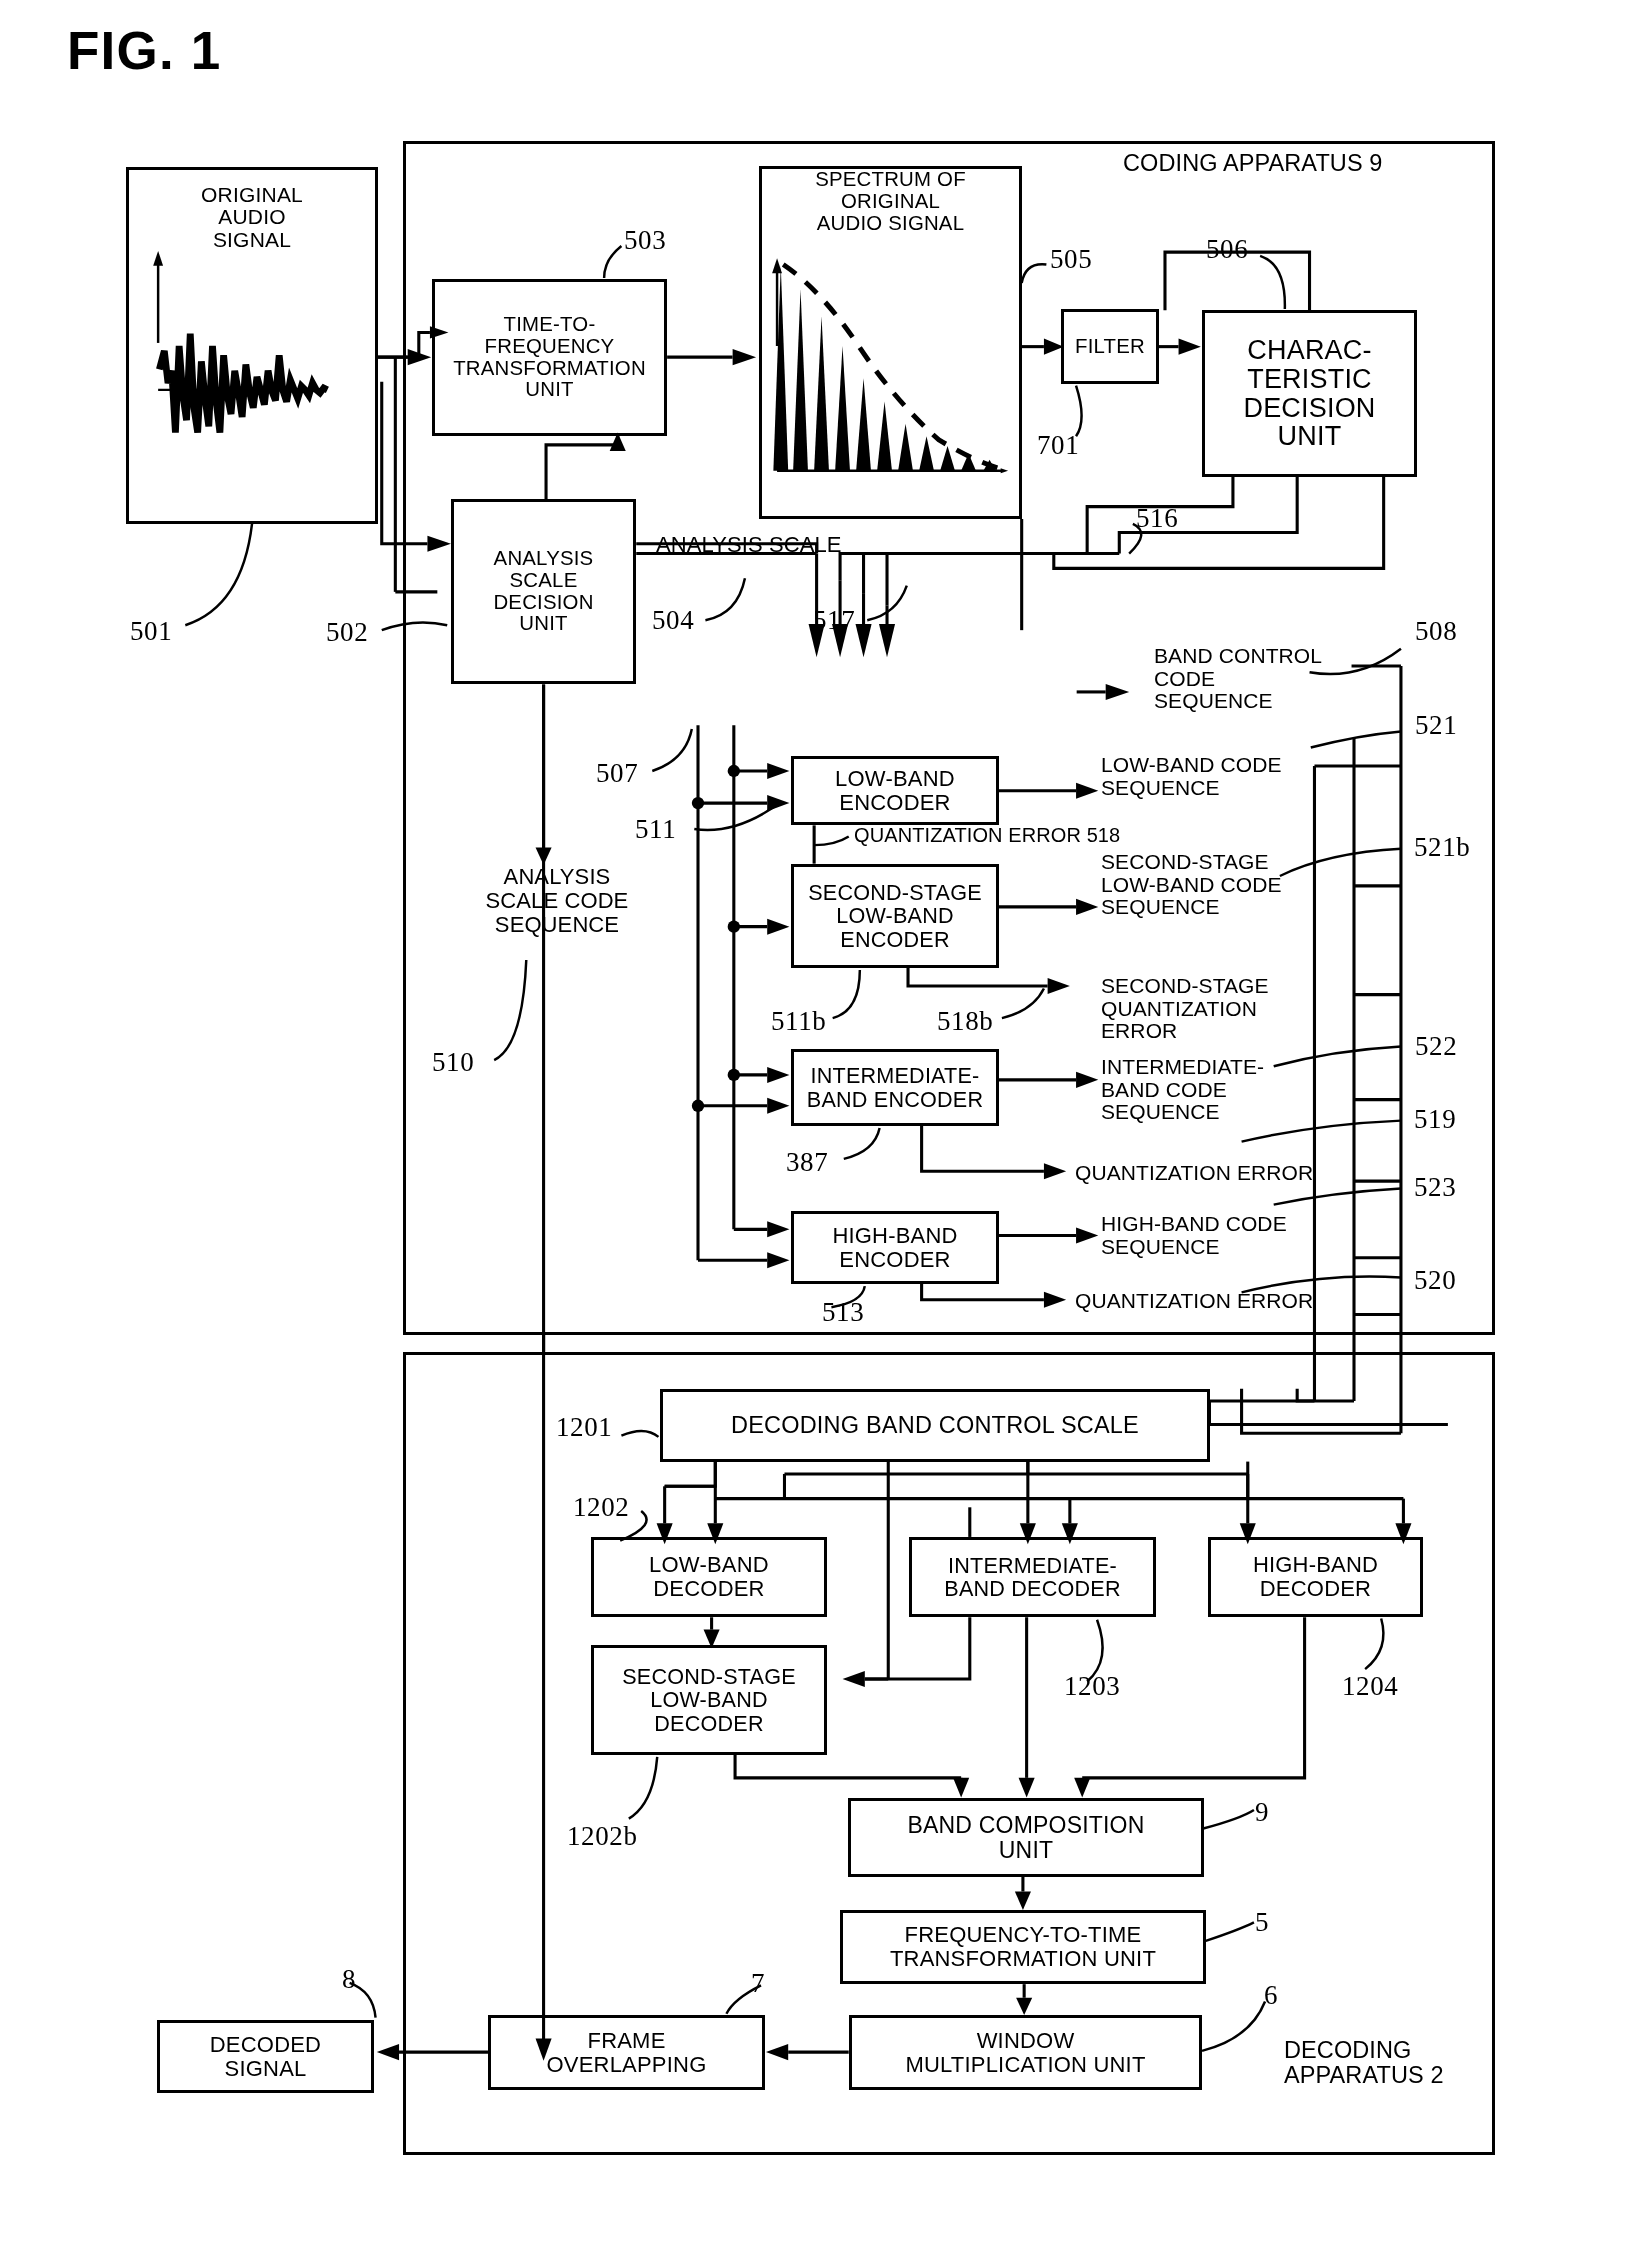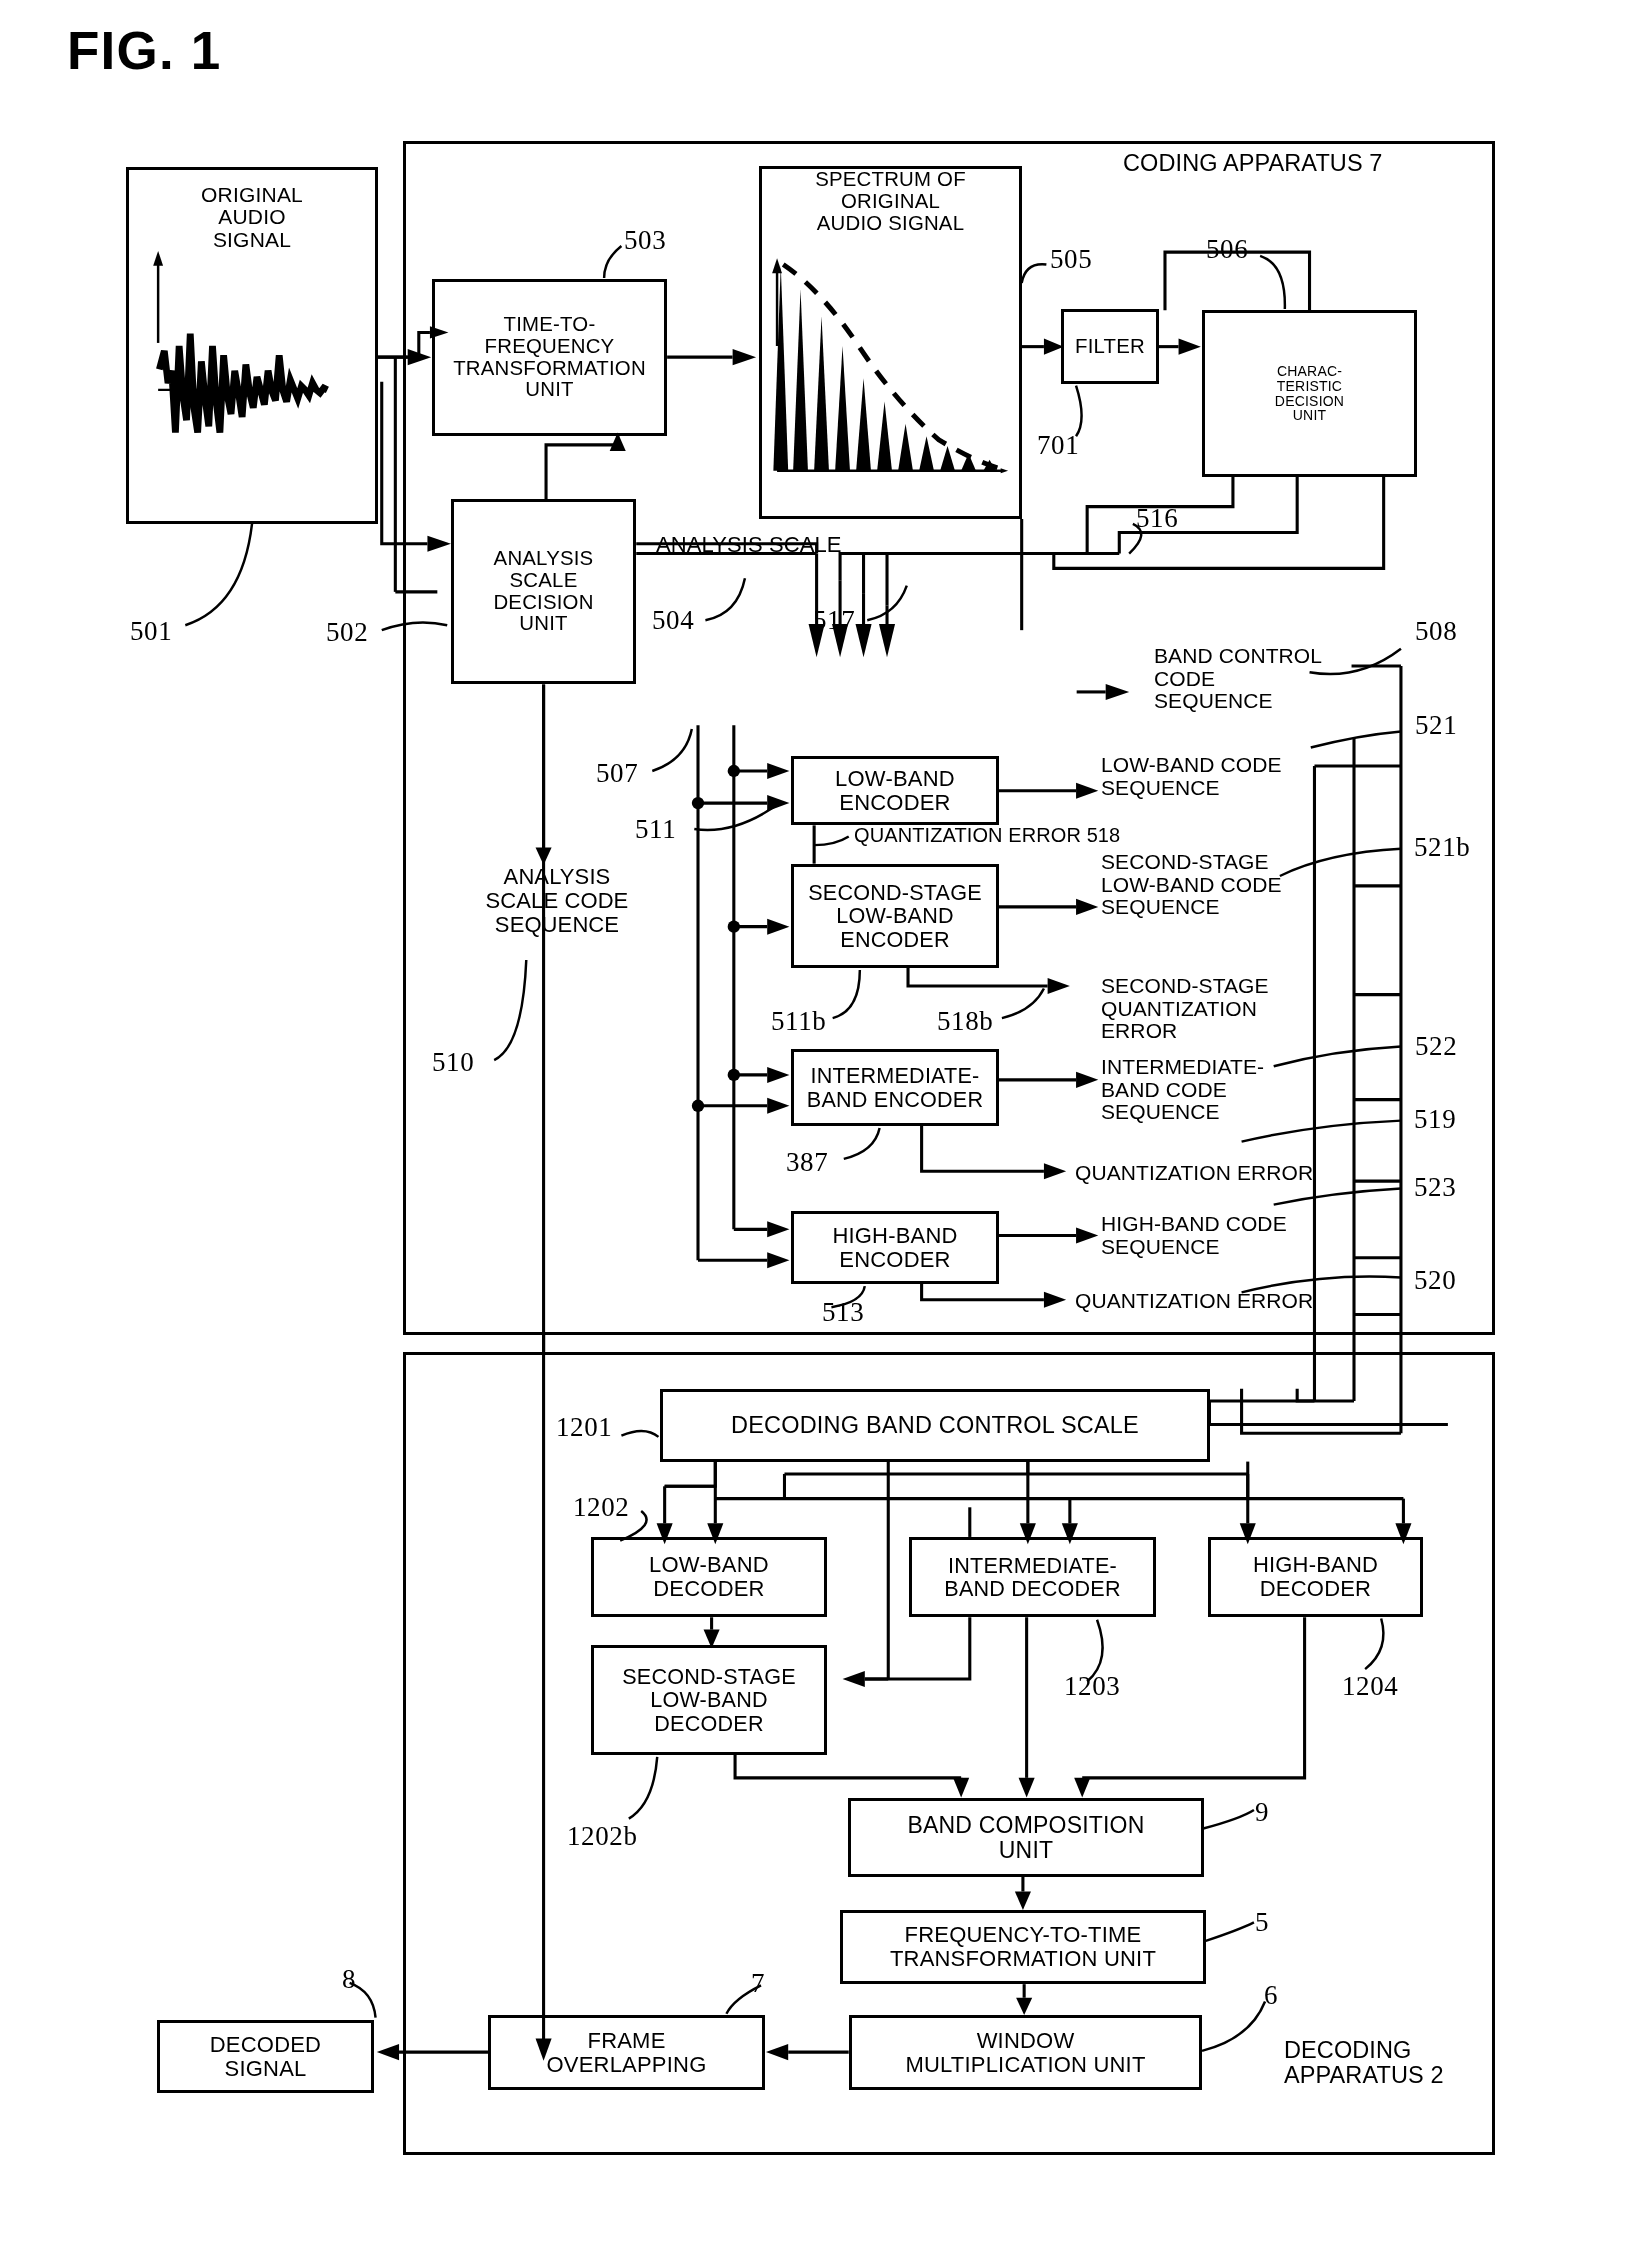--- a/index.html
+++ b/index.html
@@ -64,21 +64,21 @@
 </head>
 <body>
 
 <div id="page">
 
   <div class="fig-title" style="left:67px; top:23.5px;">FIG. 1</div>
 
   <div class="outer" style="left:403px; top:141px; width:1092px; height:1194px;"></div>
   <div class="outer" style="left:403px; top:1352px; width:1092px; height:803px;"></div>
 
-  <div class="lbl" style="left:1123px; top:151px; font-size:23.5px;">CODING APPARATUS 7</div>
+  <div class="lbl" style="left:1123px; top:151px; font-size:23.5px;">CODING APPARATUS 9</div>
   <div class="lbl" style="left:1284px; top:2038px; font-size:23.5px; text-align:left;">DECODING
 APPARATUS 2</div>
 
   <div class="box" style="left:126px; top:167px; width:252px; height:357px; align-items:flex-start; padding-top:13.6px;">
     <span style="white-space:pre-line;">ORIGINAL
 AUDIO
 SIGNAL</span>
   </div>
 
   <div class="box" style="left:432px; top:279px; width:235px; height:157px;">
@@ -95,21 +95,21 @@
 AUDIO SIGNAL</span>
   </div>
   <div class="ref" style="left:1050px; top:246px;">505</div>
 
   <div class="box" style="left:1061px; top:309px; width:98px; height:75px;">
     <span style="font-size:20.4px;">FILTER</span>
   </div>
   <div class="ref" style="left:1037px; top:432px;">701</div>
 
   <div class="box" style="left:1202px; top:310px; width:215px; height:167px;">
-    <span style="white-space:pre-line; font-size:14px;">CHARAC-
+    <span style="white-space:pre-line; font-size:27px;">CHARAC-
 TERISTIC
 DECISION
 UNIT</span>
   </div>
   <div class="ref" style="left:1206px; top:236px;">506</div>
 
   <div class="box" style="left:451px; top:499px; width:185px; height:185px;">
     <span style="white-space:pre-line; font-size:20.4px;">ANALYSIS
 SCALE
 DECISION

